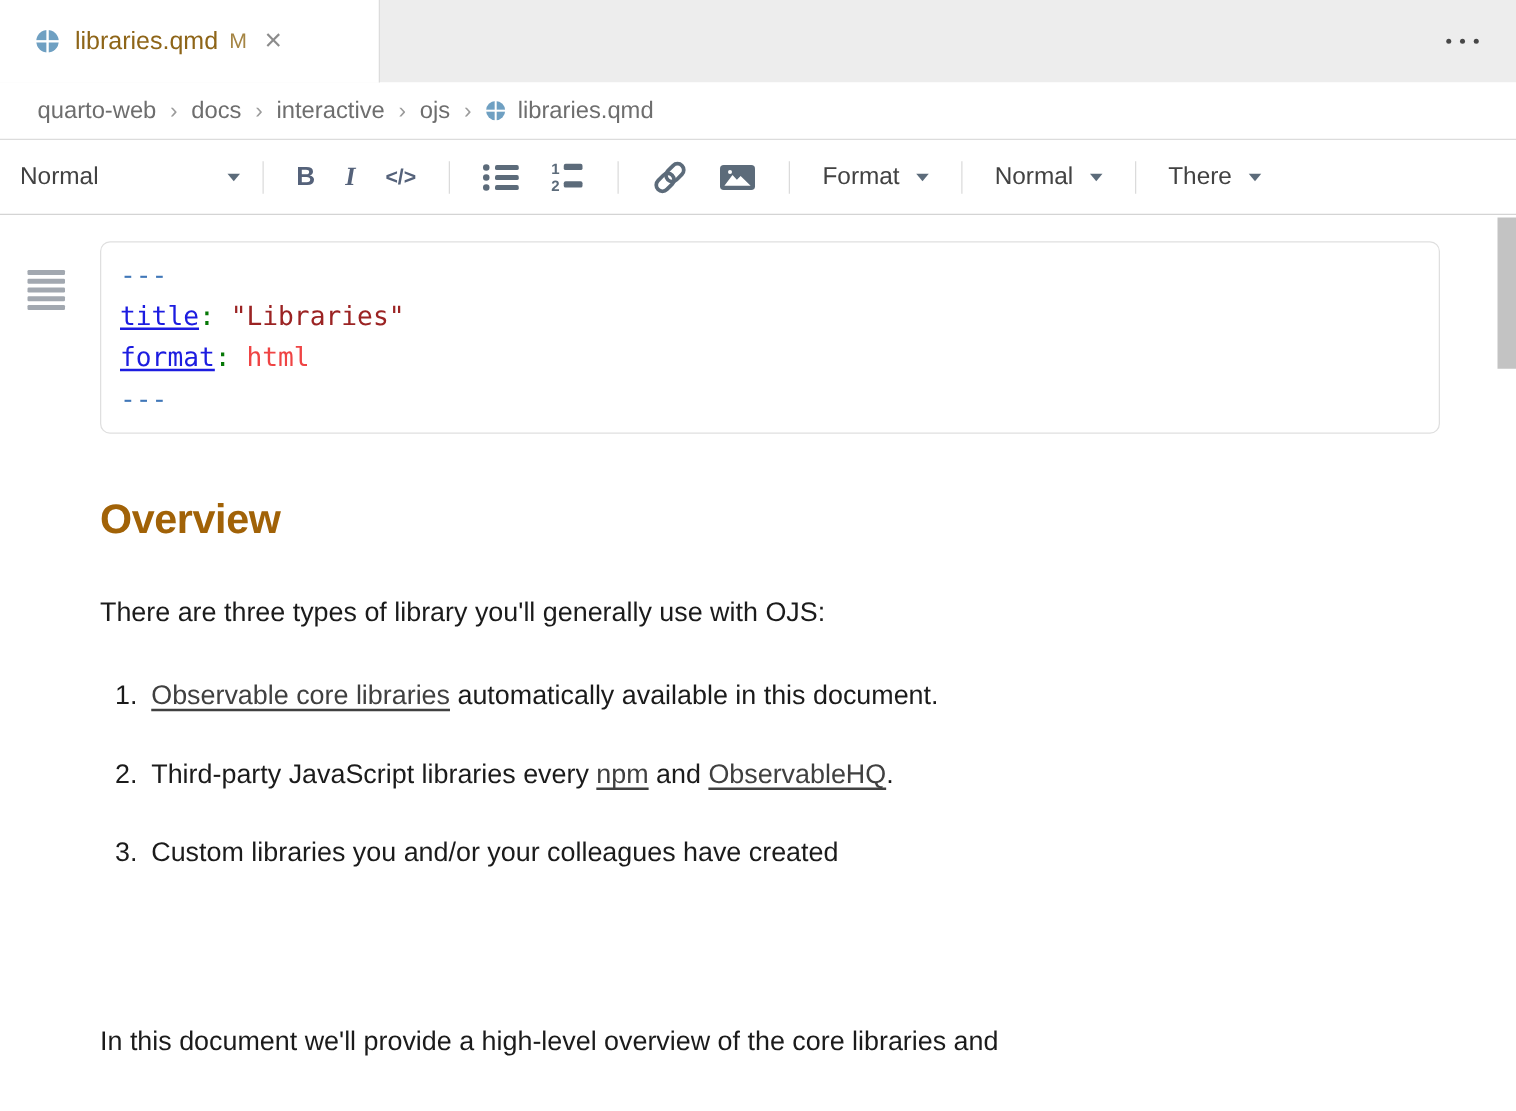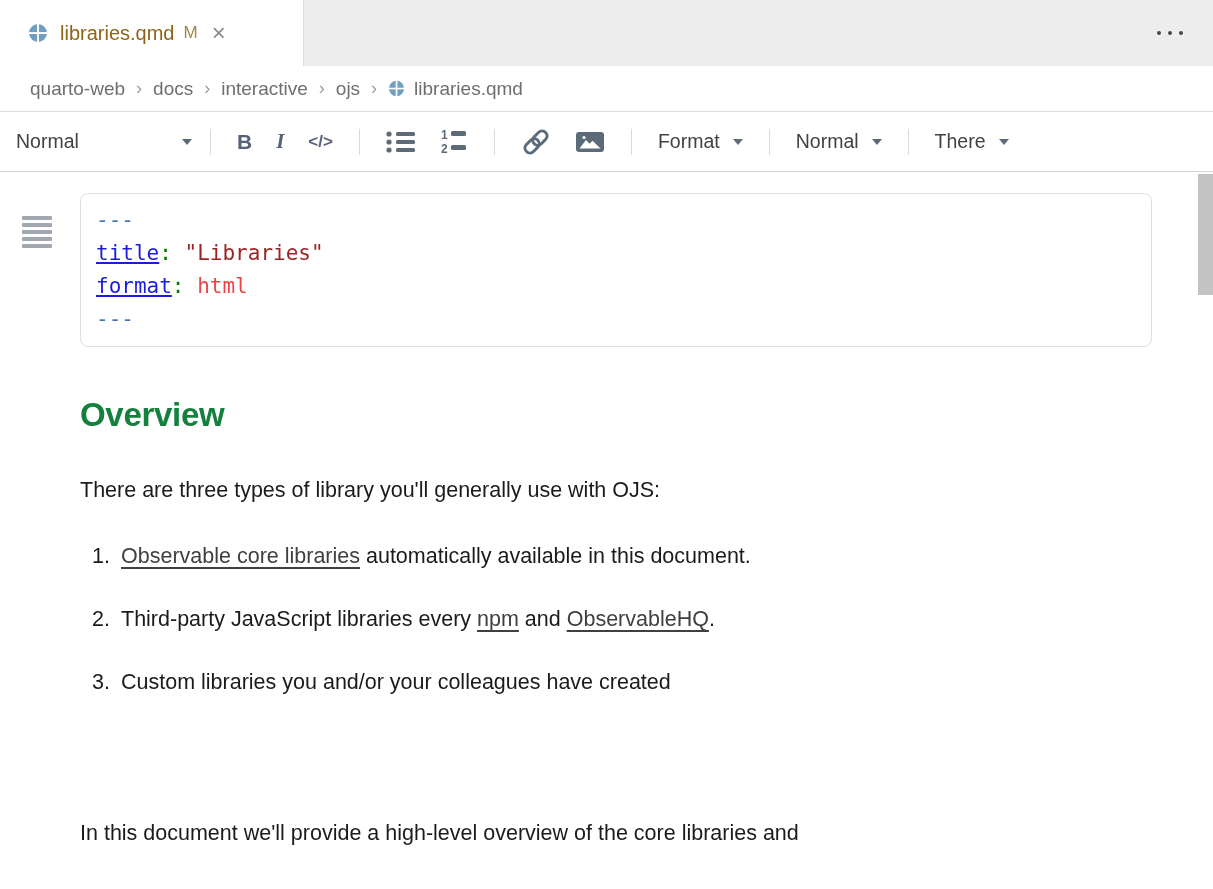--- a/index.html
+++ b/index.html
@@ -47,21 +47,21 @@
   .yaml-block { margin:21px 61px 0 80px; height:154px; border:1px solid #DFDFDF; border-radius:8px; padding:10px 15px;
     font-family:"DejaVu Sans Mono","Liberation Mono",monospace; font-size:21px; line-height:33px; cursor:text; }
   .code-line { white-space:pre; }
   .y-delim { color:#4077B8; }
   .y-key   { color:#1C1CE0;text-decoration:underline; }
   .y-colon { color:#067806; }
   .y-str   { color:#9B2323; }
   .y-plain { color:#ef4444; }
 
   .doc { padding-left:80px; padding-right:110px; }
-  .heading { font-size:33px; font-weight:700; color:#15803d; letter-spacing:-0.3px; margin-top:49px; }
+  .heading { font-size:33px; font-weight:700; color:#a16207; letter-spacing:-0.3px; margin-top:49px; }
   .intro { font-size:21.5px; color:#1B1B1B; margin-top:44px; }
   .list { margin-top:41px; }
   .list-item { display:flex; font-size:21.5px; color:#1B1B1B; margin-bottom:38px; white-space:pre-wrap; }
   .marker { width:41px; text-align:right; padding-right:11px; flex:none; }
   .doc-link { color:#404040; text-decoration:underline; text-decoration-thickness:1.5px; text-underline-offset:4px; cursor:pointer; }
   .outro { margin-top:34px; font-size:21.5px; color:#1B1B1B; line-height:40px; white-space:pre-wrap; }
 
   .scroll-thumb { position:absolute; top:174px; right:0; width:15px; height:121px; background:#C3C3C3; cursor:pointer; }
 </style>
 </head>

